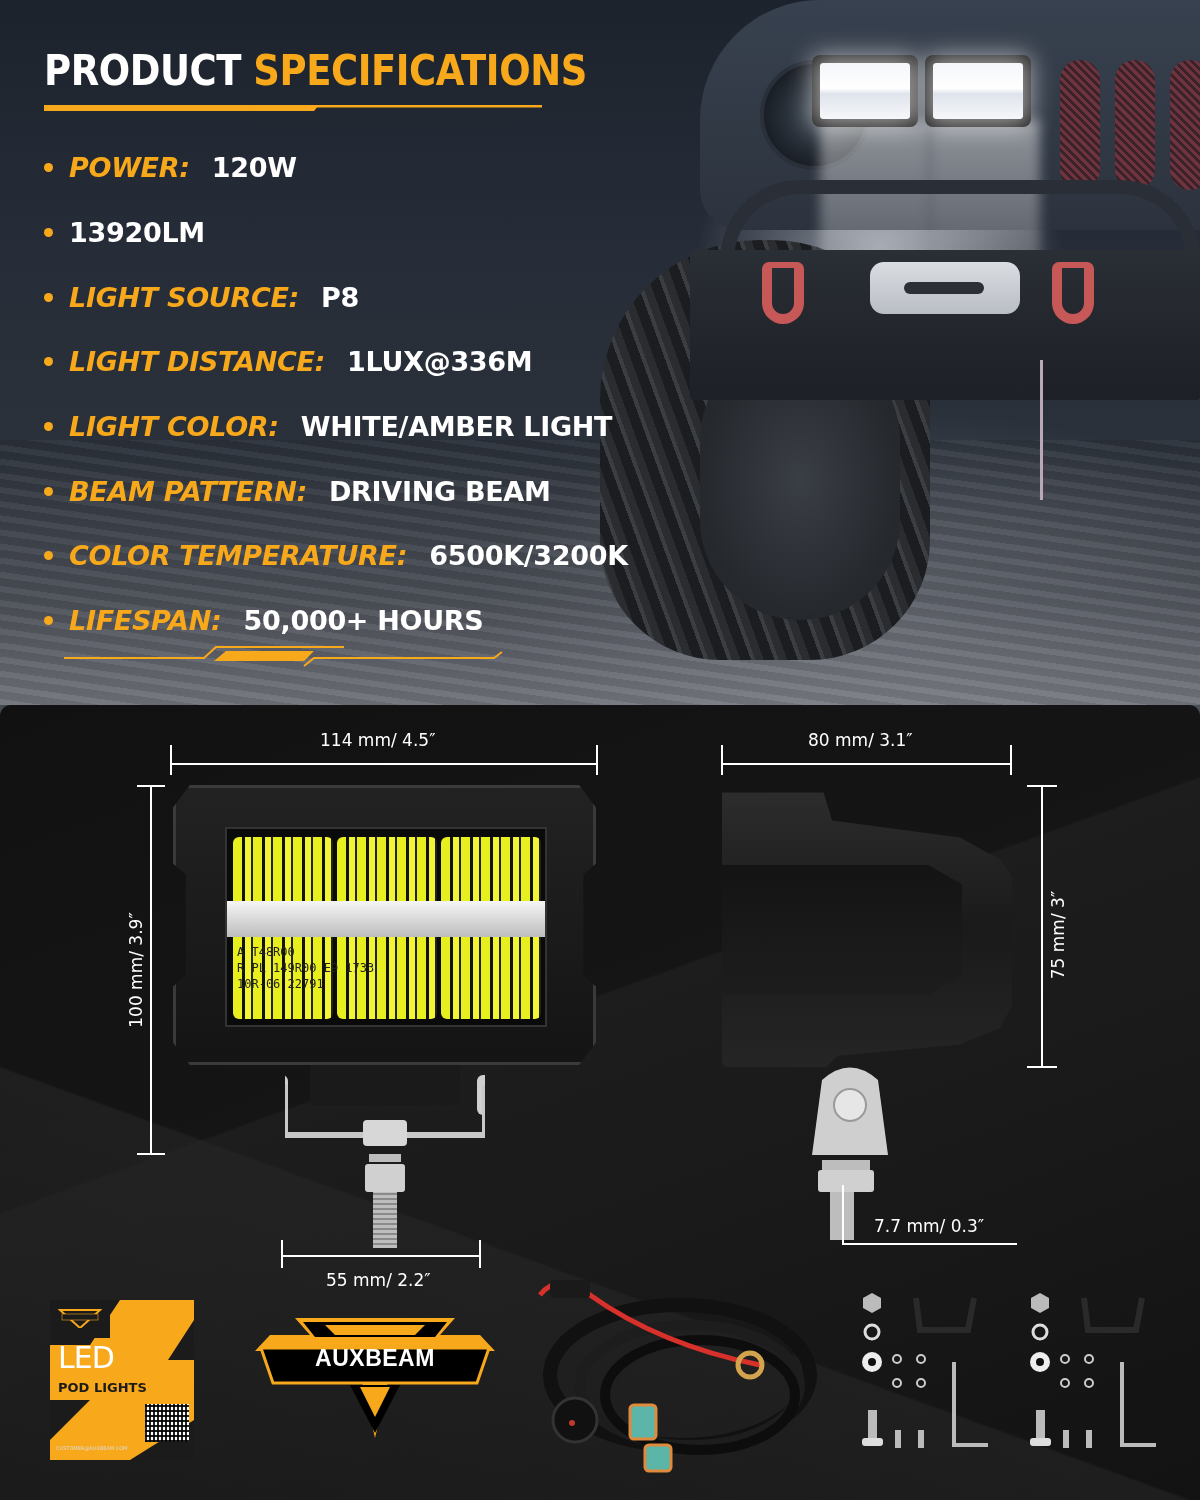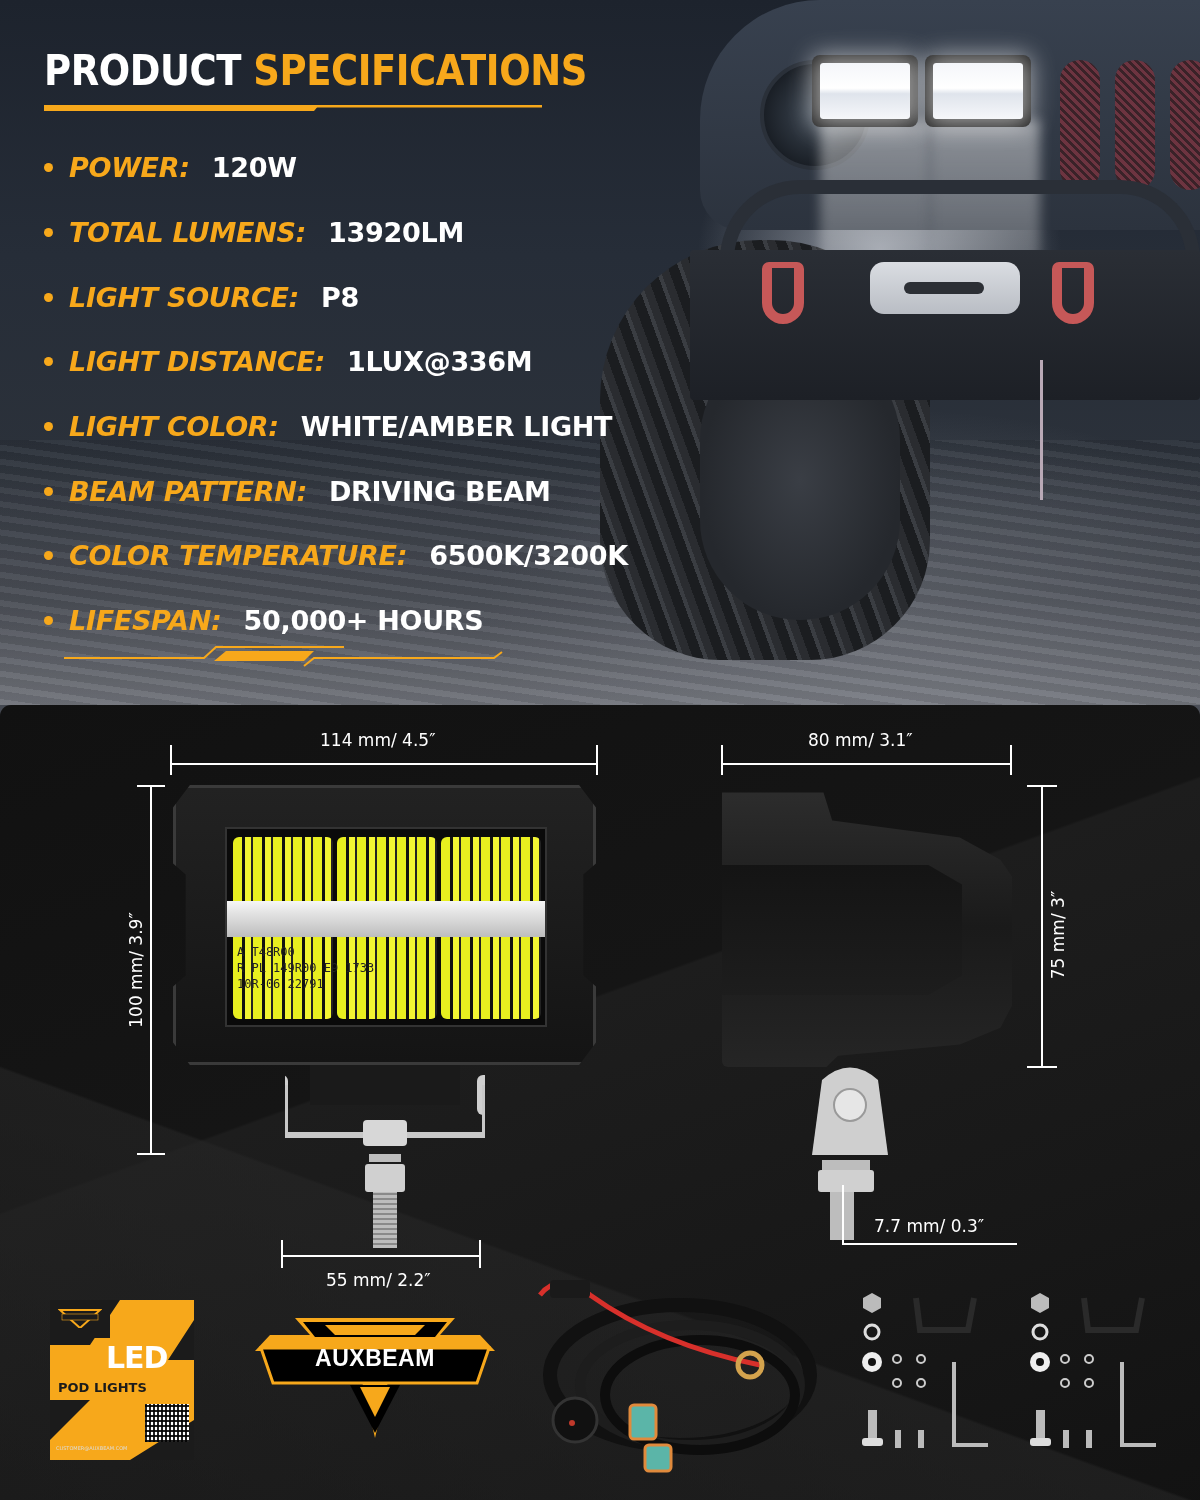--- a/index.html
+++ b/index.html
@@ -168,21 +168,21 @@
   .bracket-side { position: absolute; left: 800px; top: 355px; width: 100px; height: 190px; }
 
   
   .sticker {
     position: absolute; left: 50px; top: 595px; width: 144px; height: 160px;
     background: #1b1b1b; overflow: hidden;
   }
   .sticker-bolt {
     position: absolute; left: 0; top: 0; width: 144px; height: 160px;
   }
-  .sticker .led { position: absolute; left: 8px; top: 40px; color: #fff; font-weight: 700; font-size: 30px; letter-spacing: -1px; margin-left: 48px; }
+  .sticker .led { position: absolute; left: 8px; top: 40px; color: #fff; font-weight: 400; font-size: 30px; letter-spacing: -1px; }
   .sticker .pod { position: absolute; left: 8px; top: 80px; color: #1b1b1b; font-weight: 900; font-size: 13px; white-space: nowrap; background: none; padding: 0; width: auto; height: auto; }
   .sticker .qr {
     position: absolute; left: 95px; top: 104px; width: 44px; height: 38px; background: #fff;
     background-image: repeating-linear-gradient(90deg, #222 0 2px, #fff 2px 4px), repeating-linear-gradient(0deg, #222 0 2px, #fff 2px 5px);
     background-blend-mode: multiply;
   }
   .sticker .mini-logo { position: absolute; left: 8px; top: 6px; width: 44px; height: 22px; }
   .sticker .foot { position: absolute; left: 6px; top: 145px; color: #ddd; font-size: 5px; white-space: nowrap; }
 
   .logo { position: absolute; left: 255px; top: 608px; width: 240px; height: 130px; }
@@ -233,21 +233,20 @@
   </svg>
 
   <div class="specs">
     <div class="spec-row" style="top:0px">
       <span class="bullet"></span>
       <span class="label">POWER:</span>
       <span class="value">120W</span>
     </div>
     <div class="spec-row" style="top:65px">
       <span class="bullet"></span>
-      <span class="label">TOTAL LUMENS:</span>
       <span class="value">13920LM</span>
     </div>
     <div class="spec-row" style="top:130px">
       <span class="bullet"></span>
       <span class="label">LIGHT SOURCE:</span>
       <span class="value">P8</span>
     </div>
     <div class="spec-row" style="top:194px">
       <span class="bullet"></span>
       <span class="label">LIGHT DISTANCE:</span>

